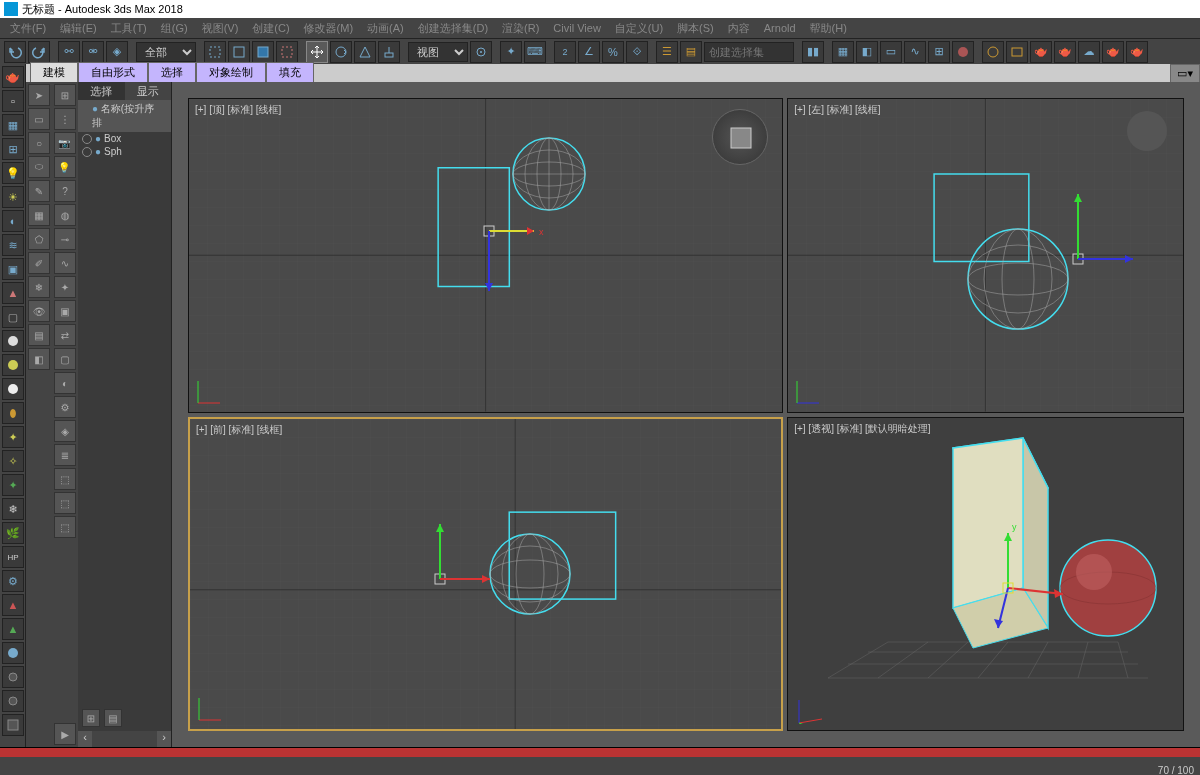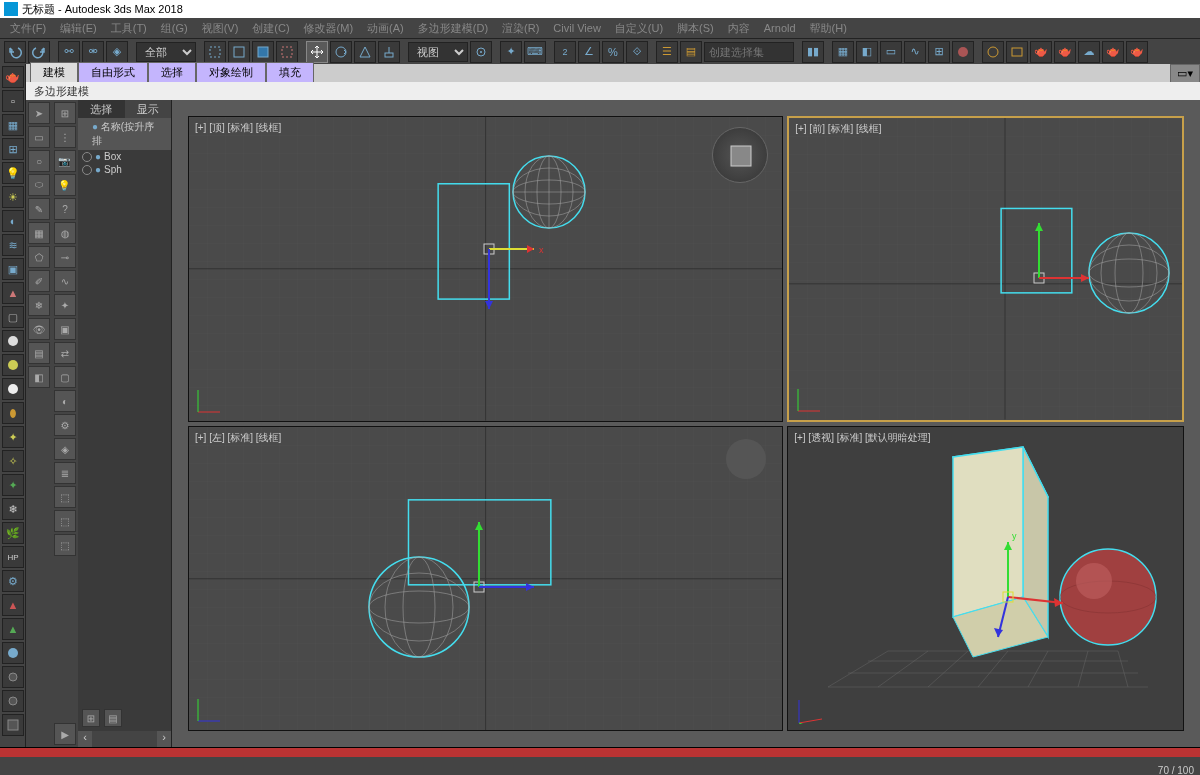--- a/index.html
+++ b/index.html
@@ -72,21 +72,21 @@
 
 <div class="menu-bar">
   <span class="menu-item">文件(F)</span>
   <span class="menu-item">编辑(E)</span>
   <span class="menu-item">工具(T)</span>
   <span class="menu-item">组(G)</span>
   <span class="menu-item">视图(V)</span>
   <span class="menu-item">创建(C)</span>
   <span class="menu-item">修改器(M)</span>
   <span class="menu-item">动画(A)</span>
-  <span class="menu-item">多边形建模(D)</span>
+  <span class="menu-item">创建选择集(D)</span>
   <span class="menu-item">渲染(R)</span>
   <span class="menu-item">Civil View</span>
   <span class="menu-item">自定义(U)</span>
   <span class="menu-item">脚本(S)</span>
   <span class="menu-item">内容</span>
   <span class="menu-item">Arnold</span>
   <span class="menu-item">帮助(H)</span>
 </div>
 
 <div class="toolbar-main">
@@ -351,21 +351,20 @@
   <div class="ribbon-area">
     <div class="ribbon-tabs">
       <div class="ribbon-tab active">建模</div>
       <div class="ribbon-tab">自由形式</div>
       <div class="ribbon-tab">选择</div>
       <div class="ribbon-tab">对象绘制</div>
       <div class="ribbon-tab">填充</div>
       <div style="flex:1"></div>
       <div class="ribbon-tab" style="background:#888;padding:2px 6px">▭▾</div>
     </div>
-    <div class="ribbon-sub">多边形建模</div>
 
     <div class="content-row">
 
       <div class="tool-palette">
         <div class="pal-btn">➤</div>
         <div class="pal-btn">▭</div>
         <div class="pal-btn">○</div>
         <div class="pal-btn">⬭</div>
         <div class="pal-btn">✎</div>
         <div class="pal-btn">▦</div>
@@ -466,20 +465,49 @@
             <svg width="56" height="56">
                 <rect x="18" y="18" width="20" height="20" fill="#888" stroke="#ccc"></rect>
               </svg>
           </div>
           <svg class="vp-axis" width="30" height="30">
             <line x1="3" y1="27" x2="25" y2="27" stroke="#d33"></line>
               <line x1="3" y1="27" x2="3" y2="5" stroke="#3d3"></line>
           </svg>
         </div>
 
+        <div class="viewport">
+          <div class="vp-label">[+] [左] [标准] [线框]</div>
+          <svg class="vp-grid" width="100%" height="100%">
+            <rect width="100%" height="100%" fill="url(#g1)"></rect>
+            <line x1="0" y1="50%" x2="100%" y2="50%" stroke="#333"></line>
+            <line x1="50%" y1="0" x2="50%" y2="100%" stroke="#333"></line>
+            <rect x="37%" y="24%" width="24%" height="28%" fill="none" stroke="#4de" stroke-width="1.5"></rect>
+            <g transform="translate(230,180)">
+              <circle r="50" fill="none" stroke="#4de" stroke-width="1.5"></circle>
+              <ellipse rx="50" ry="16" fill="none" stroke="#aaa" stroke-width="0.5"></ellipse>
+              <ellipse rx="50" ry="34" fill="none" stroke="#aaa" stroke-width="0.5"></ellipse>
+              <ellipse rx="16" ry="50" fill="none" stroke="#aaa" stroke-width="0.5"></ellipse>
+              <ellipse rx="34" ry="50" fill="none" stroke="#aaa" stroke-width="0.5"></ellipse>
+            </g>
+            <g transform="translate(290,160)">
+              <rect x="-5" y="-5" width="10" height="10" fill="none" stroke="#ccc"></rect>
+              <line x1="0" y1="0" x2="0" y2="-65" stroke="#3d3" stroke-width="2"></line>
+              <path d="M0 -65 L-4 -57 L4 -57 Z" fill="#3d3"></path>
+              <line x1="0" y1="0" x2="55" y2="0" stroke="#33d" stroke-width="2"></line>
+              <path d="M55 0 L47 -4 L47 4 Z" fill="#33d"></path>
+            </g>
+          </svg>
+          <div style="position:absolute;top:12px;right:16px;width:40px;height:40px;border-radius:50%;background:#555"></div>
+          <svg class="vp-axis" width="30" height="30">
+            <line x1="3" y1="27" x2="25" y2="27" stroke="#33d"></line>
+              <line x1="3" y1="27" x2="3" y2="5" stroke="#3d3"></line>
+          </svg>
+        </div>
+
         <div class="viewport active">
           <div class="vp-label">[+] [前] [标准] [线框]</div>
           <svg class="vp-grid" width="100%" height="100%">
             <rect width="100%" height="100%" fill="url(#g1)"></rect>
             <line x1="0" y1="55%" x2="100%" y2="55%" stroke="#333"></line>
             <line x1="55%" y1="0" x2="55%" y2="100%" stroke="#333"></line>
             <rect x="54%" y="30%" width="18%" height="28%" fill="none" stroke="#4de" stroke-width="1.5"></rect>
             <g transform="translate(340,155)">
               <circle r="40" fill="none" stroke="#4de" stroke-width="1.5"></circle>
               <ellipse rx="40" ry="14" fill="none" stroke="#aaa" stroke-width="0.5"></ellipse>
@@ -494,49 +522,20 @@
               <line x1="0" y1="0" x2="50" y2="0" stroke="#d33" stroke-width="2"></line>
               <path d="M50 0 L42 -4 L42 4 Z" fill="#d33"></path>
             </g>
           </svg>
           <svg class="vp-axis" width="30" height="30">
             <line x1="3" y1="27" x2="25" y2="27" stroke="#d33"></line>
               <line x1="3" y1="27" x2="3" y2="5" stroke="#3d3"></line>
           </svg>
         </div>
 
-        <div class="viewport">
-          <div class="vp-label">[+] [左] [标准] [线框]</div>
-          <svg class="vp-grid" width="100%" height="100%">
-            <rect width="100%" height="100%" fill="url(#g1)"></rect>
-            <line x1="0" y1="50%" x2="100%" y2="50%" stroke="#333"></line>
-            <line x1="50%" y1="0" x2="50%" y2="100%" stroke="#333"></line>
-            <rect x="37%" y="24%" width="24%" height="28%" fill="none" stroke="#4de" stroke-width="1.5"></rect>
-            <g transform="translate(230,180)">
-              <circle r="50" fill="none" stroke="#4de" stroke-width="1.5"></circle>
-              <ellipse rx="50" ry="16" fill="none" stroke="#aaa" stroke-width="0.5"></ellipse>
-              <ellipse rx="50" ry="34" fill="none" stroke="#aaa" stroke-width="0.5"></ellipse>
-              <ellipse rx="16" ry="50" fill="none" stroke="#aaa" stroke-width="0.5"></ellipse>
-              <ellipse rx="34" ry="50" fill="none" stroke="#aaa" stroke-width="0.5"></ellipse>
-            </g>
-            <g transform="translate(290,160)">
-              <rect x="-5" y="-5" width="10" height="10" fill="none" stroke="#ccc"></rect>
-              <line x1="0" y1="0" x2="0" y2="-65" stroke="#3d3" stroke-width="2"></line>
-              <path d="M0 -65 L-4 -57 L4 -57 Z" fill="#3d3"></path>
-              <line x1="0" y1="0" x2="55" y2="0" stroke="#33d" stroke-width="2"></line>
-              <path d="M55 0 L47 -4 L47 4 Z" fill="#33d"></path>
-            </g>
-          </svg>
-          <div style="position:absolute;top:12px;right:16px;width:40px;height:40px;border-radius:50%;background:#555"></div>
-          <svg class="vp-axis" width="30" height="30">
-            <line x1="3" y1="27" x2="25" y2="27" stroke="#33d"></line>
-              <line x1="3" y1="27" x2="3" y2="5" stroke="#3d3"></line>
-          </svg>
-        </div>
-
         <div class="viewport" style="background:#3f3f3f">
           <div class="vp-label">[+] [透视] [标准] [默认明暗处理]</div>
           <svg class="vp-grid" width="100%" height="100%">
             <g transform="translate(200,260) scale(1)">
 
               <g stroke="#666" stroke-width="0.5">
                 <line x1="-160" y1="0" x2="160" y2="0"></line>
                 <line x1="-140" y1="-14" x2="150" y2="-14"></line>
                 <line x1="-120" y1="-26" x2="140" y2="-26"></line>
                 <line x1="-100" y1="-36" x2="130" y2="-36"></line>

